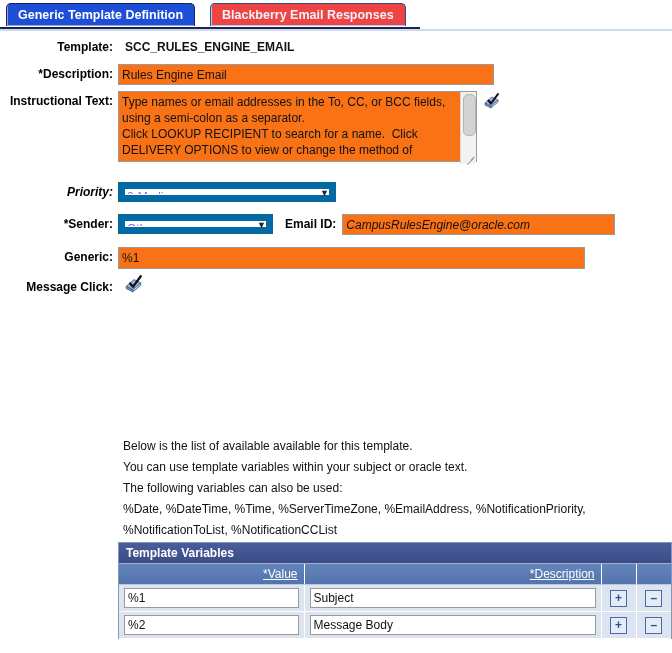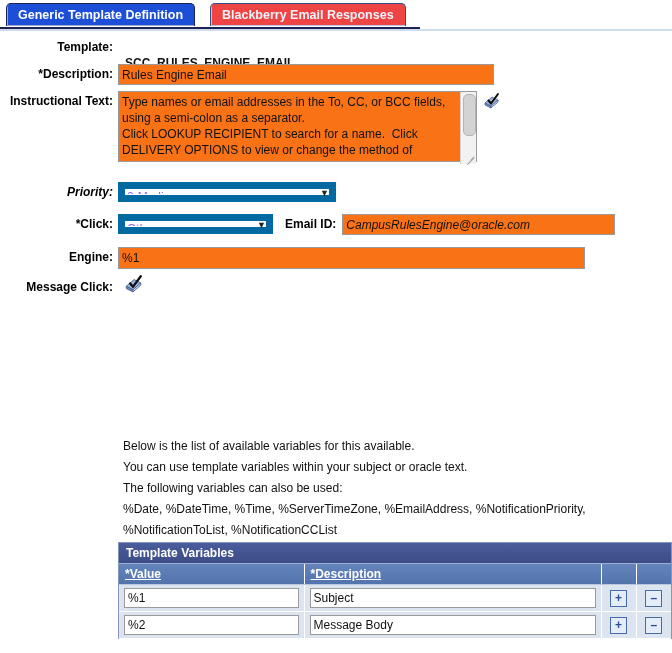--- a/index.html
+++ b/index.html
@@ -90,21 +90,20 @@
     padding-right: 5px;
     box-sizing: border-box;
     flex: none;
     white-space: nowrap;
   }
   .val-static {
     font-weight: bold;
     font-size: 12px;
     color: #111;
     padding-left: 7px;
-    margin-top: 16px;
   }
 
   input.txt, textarea.txt {
     font-family: "Liberation Sans", sans-serif;
     font-size: 12px;
     color: #111;
     border: 1px solid #9a9a9a;
     background: #f97316;
     padding: 2px 3px;
     box-sizing: border-box;
@@ -225,22 +224,22 @@
   table.gridtbl {
     border-collapse: collapse;
     width: 100%;
     table-layout: fixed;
   }
   table.gridtbl th {
     background: #5b7cb4;
     background: linear-gradient(to bottom, #6484bb 0%, #5273ac 100%);
     color: #ffffff;
     font-size: 12px;
-    font-weight: bold;
-    text-align: left;
+    font-weight: normal;
+    text-align: right;
     padding: 3px 6px;
     height: 16px;
     box-sizing: border-box;
     border-right: 1px solid #ffffff;
     border-bottom: 1px solid #b9c7e0;
   }
   table.gridtbl th span.hdr {
     text-decoration: underline;
     cursor: pointer;
   }
@@ -336,52 +335,52 @@
     <div class="lbl" style="padding-top:3px;font-style:italic;">Priority:</div>
     <span class="selwrap">
       <select class="sel" style="width:218px;">
         <option>2-Medium</option>
       </select>
       <span class="arrow">▼</span>
     </span>
   </div>
 
   <div class="row" style="height:33px;">
-    <div class="lbl" style="padding-top:3px;">*Click:</div>
+    <div class="lbl" style="padding-top:3px;">*Sender:</div>
     <span class="selwrap">
       <select class="sel" style="width:155px;">
         <option>Other</option>
       </select>
       <span class="arrow">▼</span>
     </span>
     <span style="font-weight:bold;font-size:12px;padding:3px 6px 0 12px;white-space:nowrap;">Email ID:</span>
     <input class="txt" type="text" style="width: 273px; height: 21px; font-style: italic;" value="CampusRulesEngine@oracle.com">
   </div>
 
   <div class="row" style="height:30px;">
-    <div class="lbl" style="padding-top:3px;">Engine:</div>
+    <div class="lbl" style="padding-top:3px;">Generic:</div>
     <input class="txt" type="text" style="width: 467px; height: 22px;" value="%1">
   </div>
 
   <div class="row" style="height:140px;">
     <div class="lbl" style="padding-top:3px;">Message Click:</div>
     <span class="spell" style="position:relative;left:6px;top:-3px;display:inline-block;">
       <svg width="19" height="19" viewBox="0 0 17 17" xmlns="http://www.w3.org/2000/svg">
         <polygon points="2,11 9,5 15,8 8,14" fill="#9fb8e0" stroke="#48618f" stroke-width="0.8"></polygon>
         <polygon points="2,11 2,13 8,16 8,14" fill="#6f8dbd" stroke="#48618f" stroke-width="0.8"></polygon>
         <polygon points="8,14 8,16 15,10 15,8" fill="#c8d8ef" stroke="#48618f" stroke-width="0.8"></polygon>
         <path d="M5.5,8.5 L8,11.5 L15,2" fill="none" stroke="#111111" stroke-width="2.1" stroke-linecap="round" stroke-linejoin="round"></path>
       </svg>
     </span>
   </div>
 
 </div>
 
 <div class="info">
-  <div>Below is the list of available variables for this available.</div>
+  <div>Below is the list of available available for this template.</div>
   <div>You can use template variables within your subject or oracle text.</div>
   <div>The following variables can also be used:</div>
   <div>%Date, %DateTime, %Time, %ServerTimeZone, %EmailAddress, %NotificationPriority,</div>
   <div>%NotificationToList, %NotificationCCList</div>
 </div>
 
 <div class="grid">
   <div class="grid-title">Template Variables</div>
   <table class="gridtbl">
     <thead>

